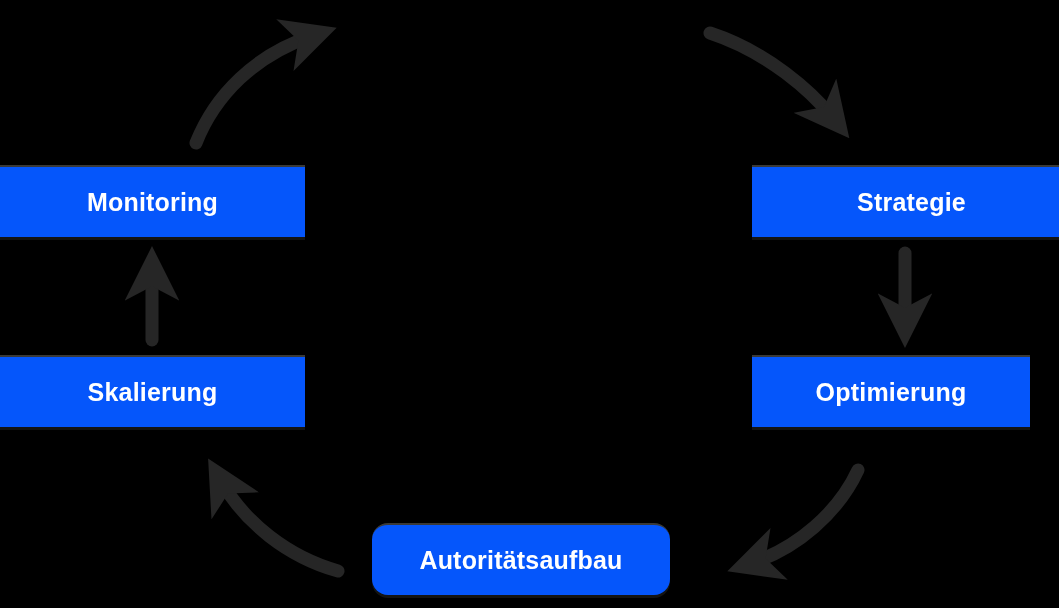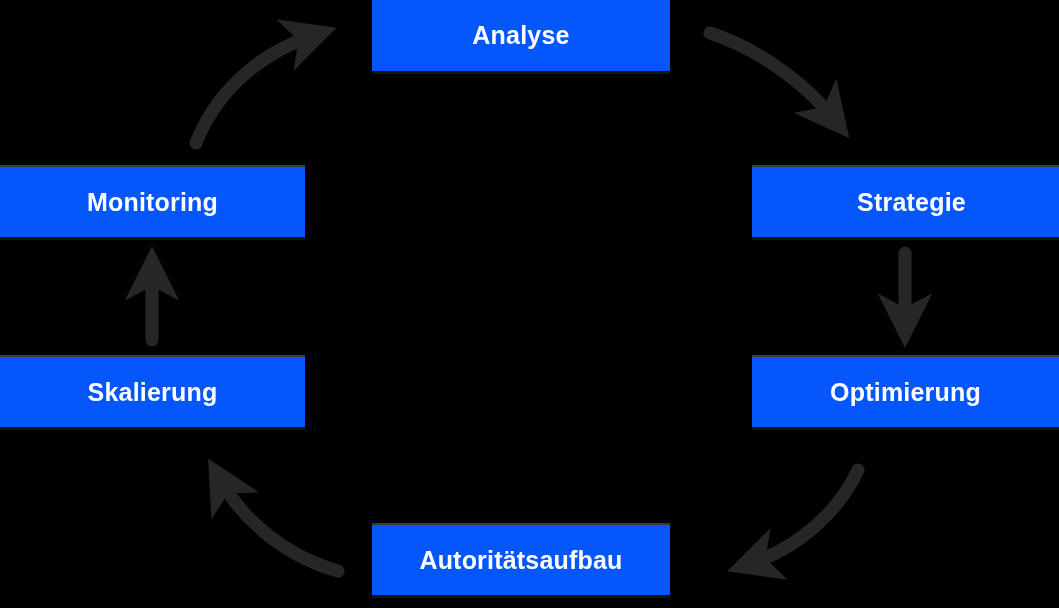--- a/index.html
+++ b/index.html
@@ -41,22 +41,22 @@
     font-size: 25px;
     letter-spacing: 0.2px;
     line-height: 1;
     white-space: nowrap;
     text-align: center;
   }
 
   
   #node-analyse        { left: 372px; top: 0px;   width: 298px; height: 71px; border-top: none; }
   #node-strategie      { left: 752px; top: 165px; width: 319px; height: 72px; }
-  #node-optimierung    { left: 752px; top: 355px; width: 307px; height: 72px; }
-  #node-autoritaet     { left: 372px; top: 523px; width: 298px; height: 72px; }
+  #node-optimierung    { left: 752px; top: 355px; width: 278px; height: 72px; }
+  #node-autoritaet     { left: 372px; top: 523px; width: 298px; height: 72px; border-radius: 16px; }
   #node-skalierung     { left: 0px;   top: 355px; width: 305px; height: 72px; }
   #node-monitoring     { left: 0px;   top: 165px; width: 305px; height: 72px; }
 </style>
 </head>
 <body>
 
 <div id="stage">
 
   <svg class="arrow-layer" viewBox="0 0 1059 608" width="1059" height="608" xmlns="http://www.w3.org/2000/svg">
     <defs>
@@ -71,23 +71,20 @@
 
     <path d="M 905,253 L 905,322" fill="none" stroke="#262626" stroke-width="13" stroke-linecap="round" marker-end="url(#head)"></path>
 
     <path d="M 858,470 C 838,513 797,548 752,563" fill="none" stroke="#262626" stroke-width="13" stroke-linecap="round" marker-end="url(#head)"></path>
 
     <path d="M 338,571 C 288,557 245,523 221,481" fill="none" stroke="#262626" stroke-width="13" stroke-linecap="round" marker-end="url(#head)"></path>
 
     <path d="M 152,340 L 152,272" fill="none" stroke="#262626" stroke-width="13" stroke-linecap="round" marker-end="url(#head)"></path>
   </svg>
 
-  <div class="node" id="node-analyse">
-    <span class="node-label">Analyse</span>
-  </div>
 
   <div class="node" id="node-strategie">
     <span class="node-label">Strategie</span>
   </div>
 
   <div class="node" id="node-optimierung">
     <span class="node-label">Optimierung</span>
   </div>
 
   <div class="node" id="node-autoritaet">

